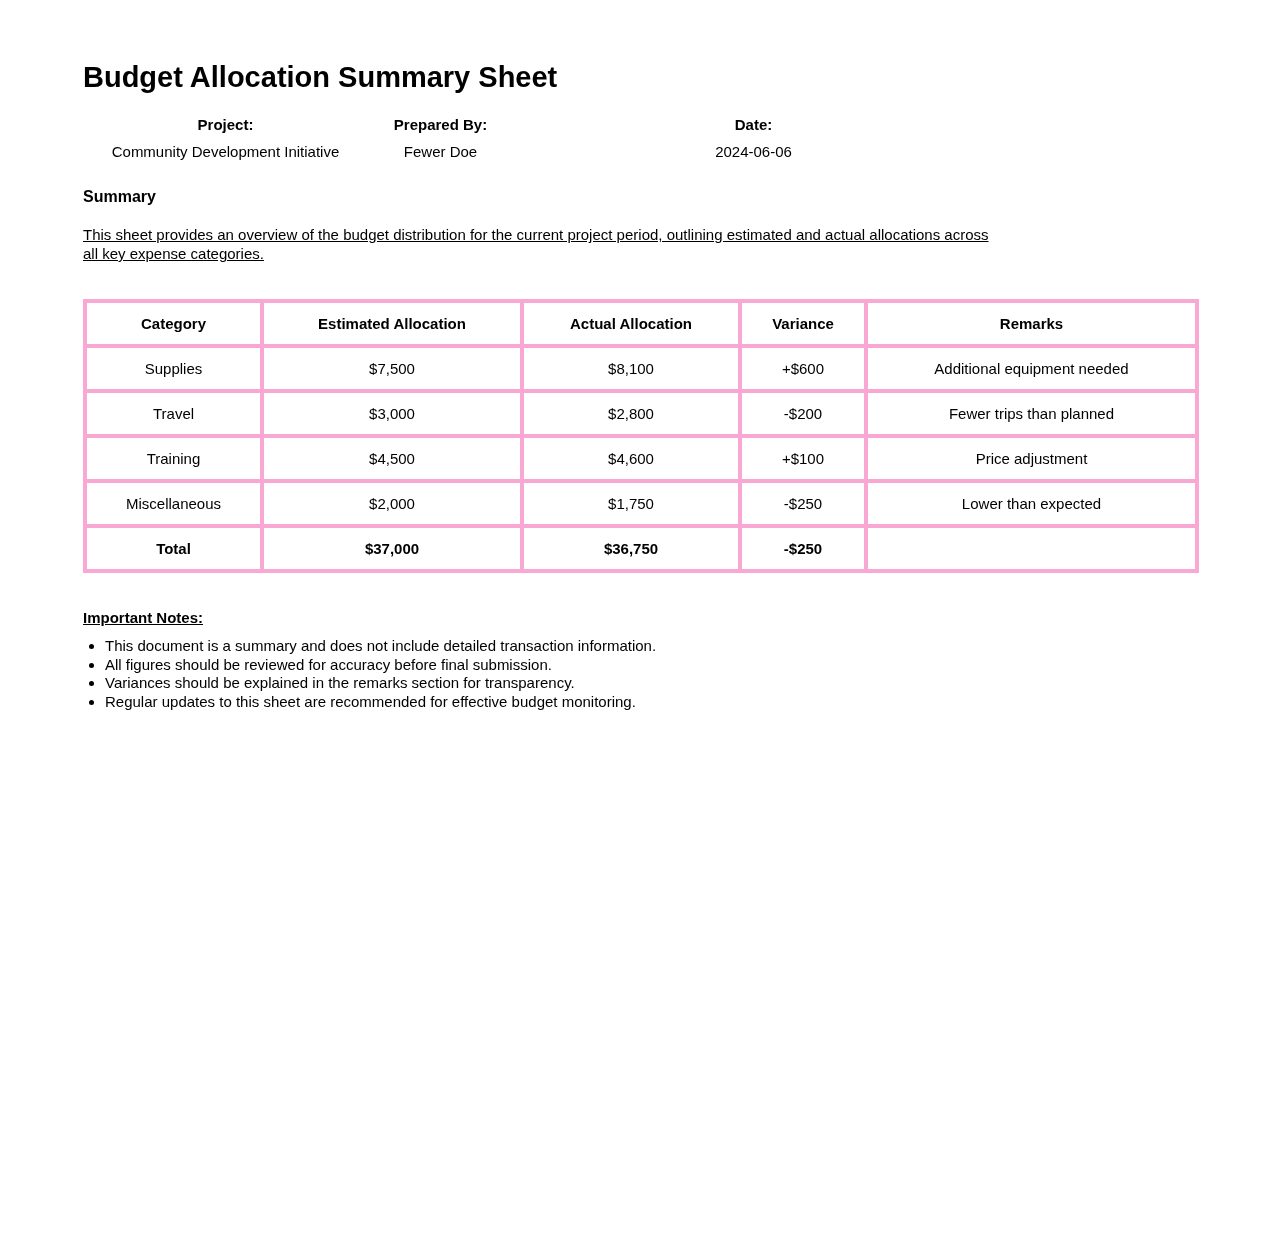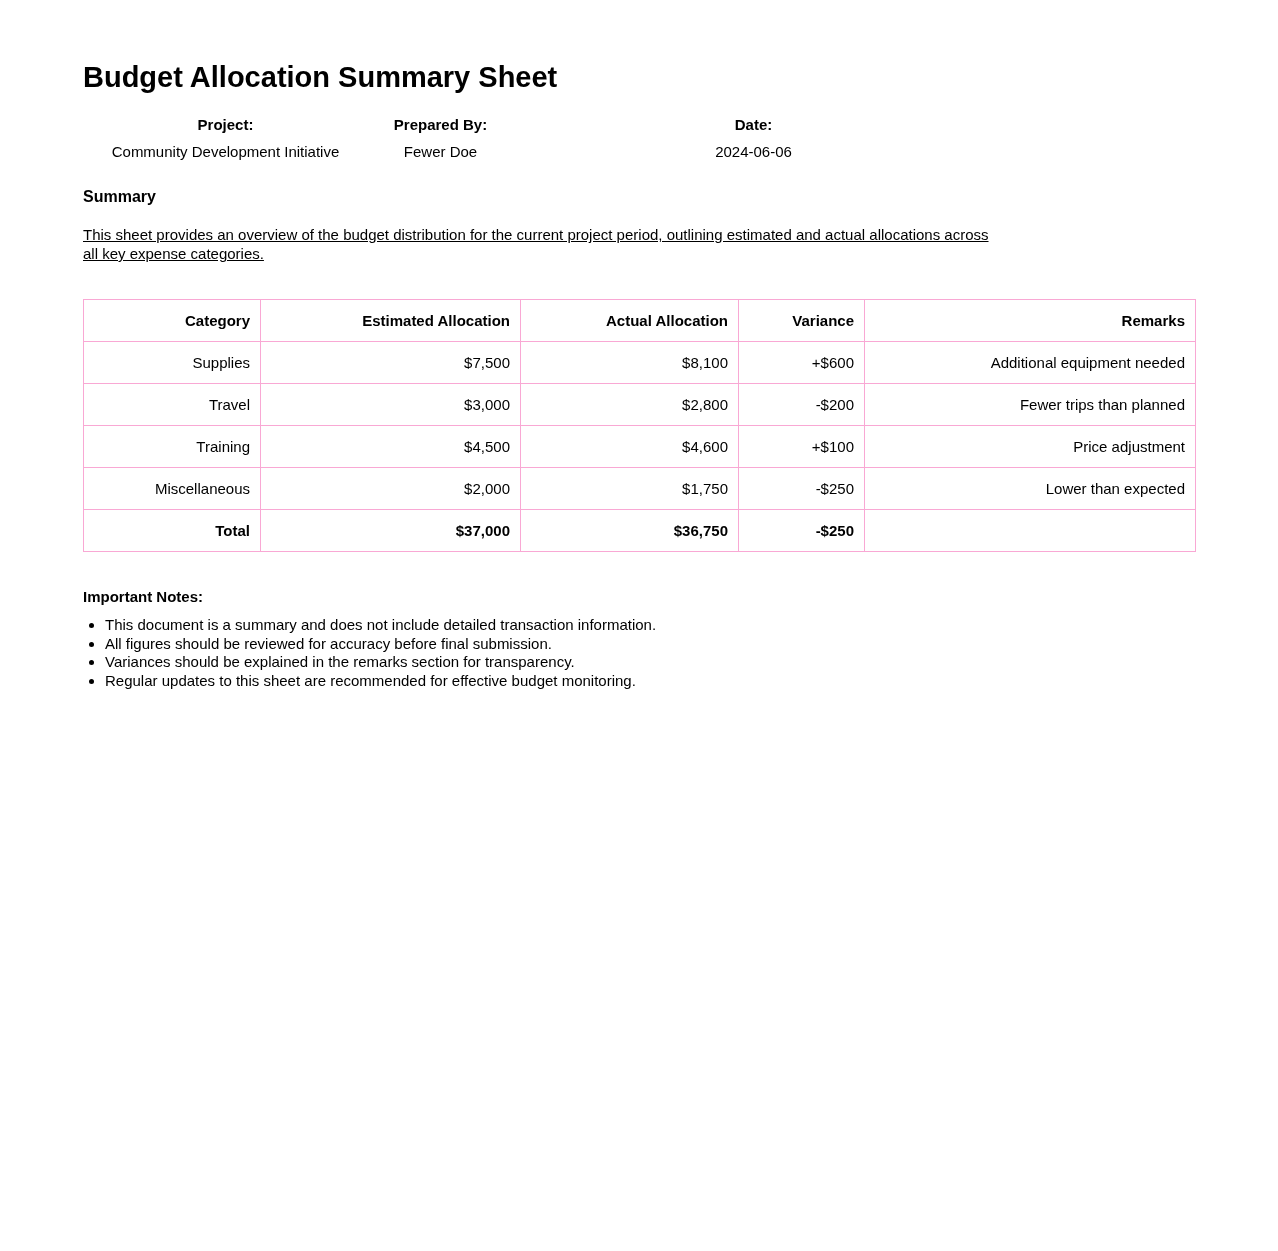--- a/index.html
+++ b/index.html
@@ -54,37 +54,38 @@
     text-decoration: underline;
   }
   table.budget-table {
     border-collapse: collapse;
     table-layout: fixed;
     width: 1112px;
     margin-top: 36px;
   }
   table.budget-table th,
   table.budget-table td {
-    border: 1px solid #f9a8d4;
+    border: 4px solid #f9a8d4;
     padding: 12px 10px;
     font-size: 15px;
-    text-align: right;
+    text-align: center;
     vertical-align: middle;
     background: #ffffff;
     overflow: hidden;
     white-space: nowrap;
     margin-top: 44px;
   }
   table.budget-table th { font-weight: bold; }
   tr.total-row td { font-weight: bold; }
   .notes-heading {
     font-size: 15px;
     font-weight: bold;
     margin: 36px 0 0 0;
     line-height: 17px;
+    text-decoration: underline;
   }
   ul.notes-list {
     margin: 11px 0 0 0;
     padding-left: 22px;
   }
   ul.notes-list li {
     font-size: 15px;
     line-height: 18.5px;
   }
 </style>

